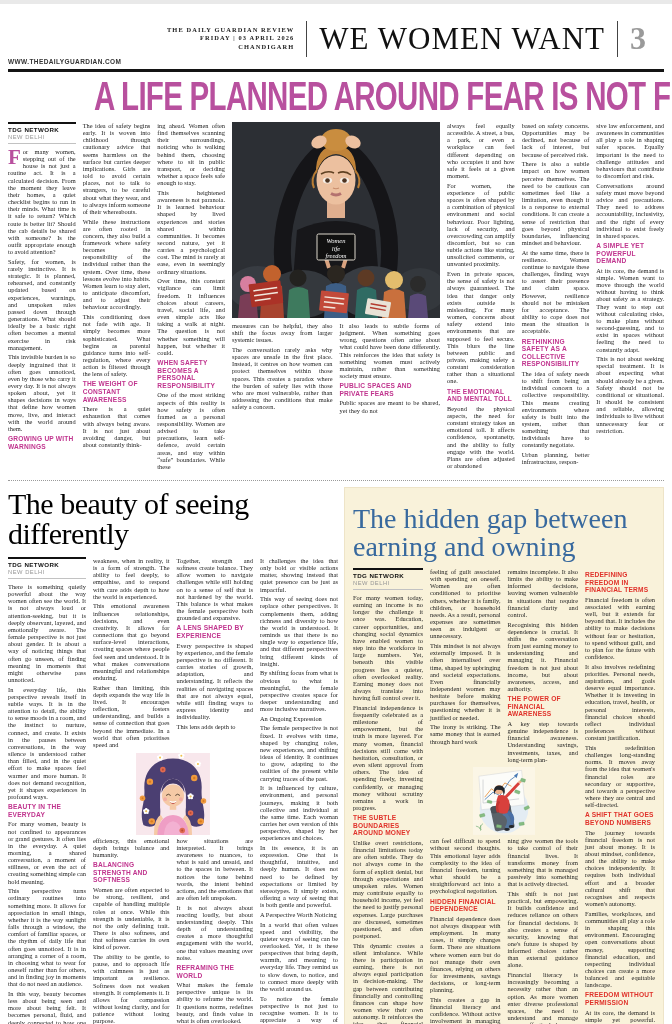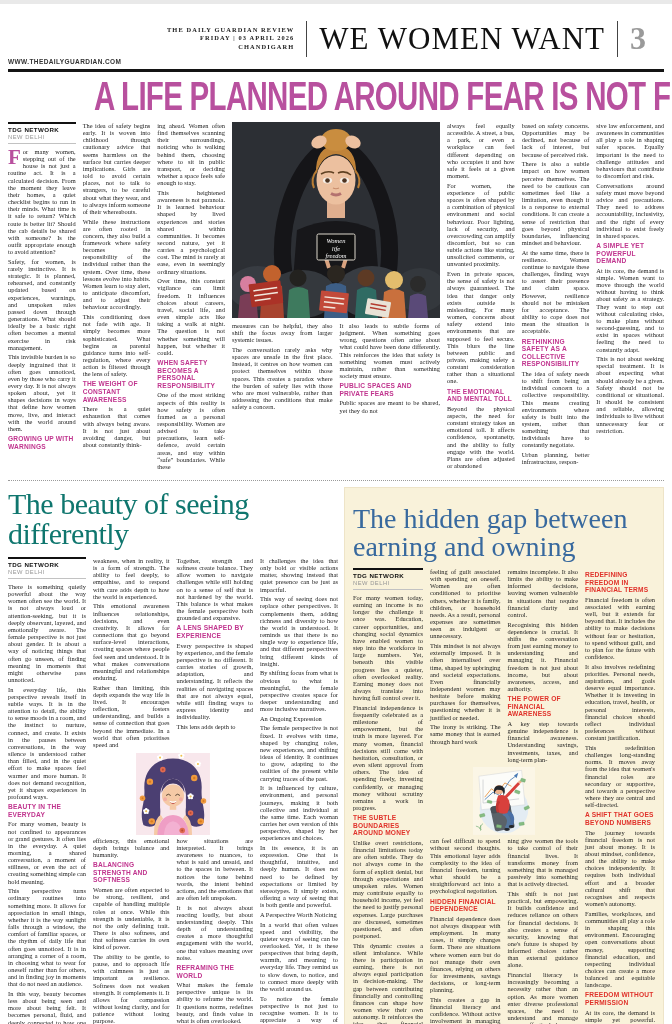--- a/index.html
+++ b/index.html
@@ -38,21 +38,21 @@
   .fear-body { display:flex; gap:7px; height:100%; }
   .fear-body > .sidecol { flex:1 1 0; min-width:0; }
   .fear-center { flex:0 0 208px; display:flex; flex-direction:column; }
   .fear-center svg { display:block; }
   .fear-under { margin-top:4px; flex:1; overflow:hidden; }
 
   
   .bottom { display:flex; margin:6px 8px 0; border-top:1px dotted #9a9a9a; padding-top:6px; height:546px; overflow:hidden; }
   .art2 { width:336px; padding-right:6px; }
   .art3 { flex:1; background:#f9f2da; border:1px solid #eee4c8; padding:17px 8px; }
-  .art2 h2 { margin:2px 0 8px; font-family:"Liberation Serif",serif; font-weight:400; font-size:30px; line-height:30px; letter-spacing:-.5px; color:#0f766e; }
+  .art2 h2 { margin:2px 0 8px; font-family:"Liberation Serif",serif; font-weight:400; font-size:30px; line-height:30px; letter-spacing:-.5px; color:#000000; }
   .art3 h2 { margin:0 0 7px; font-family:"Liberation Serif",serif; font-weight:400; font-size:28px; line-height:28px; color:#38699e; }
   .art-body { display:flex; gap:7px; height:470px; overflow:hidden; }
   .art-body > .sidecol { flex:1 1 0; min-width:0; }
   .midwrap { display:flex; flex-direction:column; }
   .art2 .midwrap { flex:0 0 160px; }
   .art3 .midwrap { flex:0 0 148px; }
   .midwrap svg { display:block; margin:2px 0; }
 </style>
 </head>
 <body>

